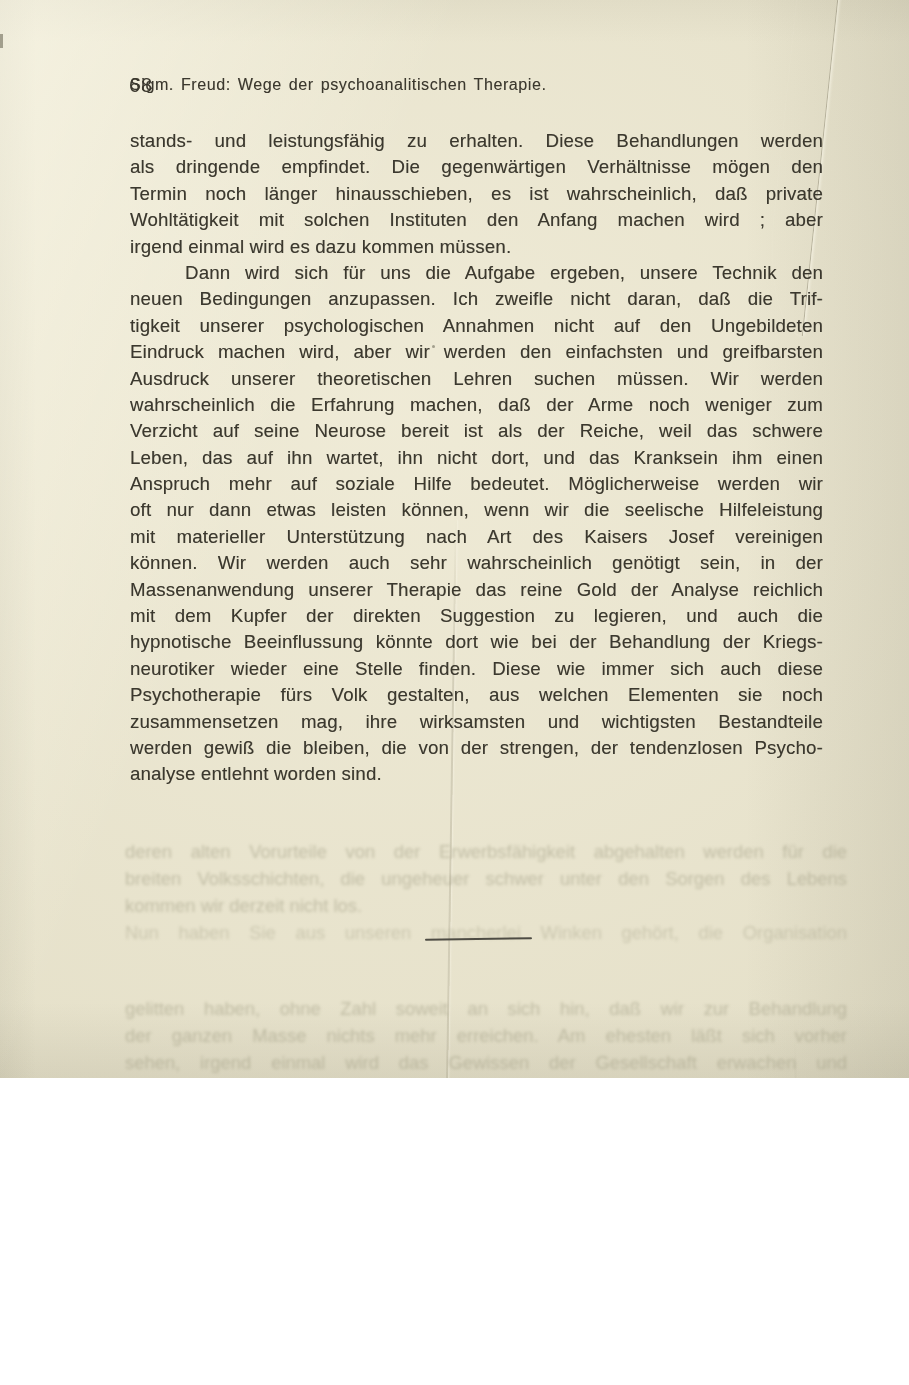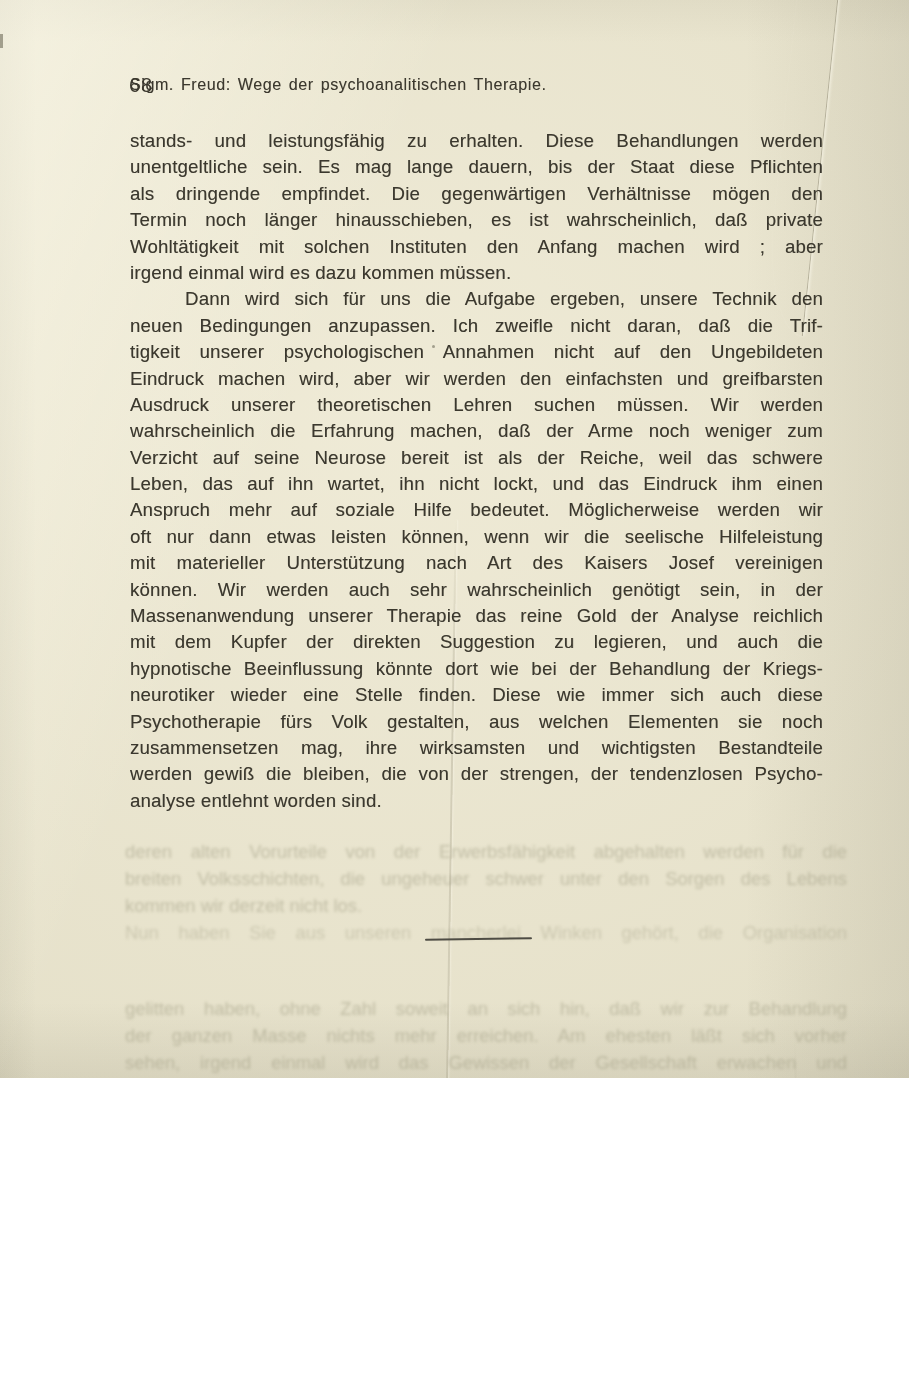--- a/index.html
+++ b/index.html
@@ -117,35 +117,34 @@
       <div class="line">Anstalten oder Ordinationsinstitute errichtet werden, an denen psycho</div>
       <div class="line">analytisch ausgebildete Ärzte angestellt sind, um die Männer, die sich</div>
     </div>
 
   <div class="pagenum">68</div>
   <div class="header">Sigm. Freud: Wege der psychoanalitischen Therapie.</div>
 
   <div class="body">
     <div class="para para1">
         <div class="line">stands- und leistungsfähig zu erhalten. Diese Behandlungen werden</div>
-        <div class="line">unentgeltliche sein. Es mag lange dauern, bis der Staat diese Pflichten</div>
         <div class="line">als dringende empfindet. Die gegenwärtigen Verhältnisse mögen den</div>
         <div class="line">Termin noch länger hinausschieben, es ist wahrscheinlich, daß private</div>
         <div class="line">Wohltätigkeit mit solchen Instituten den Anfang machen wird ; aber</div>
         <div class="line">irgend einmal wird es dazu kommen müssen.</div>
       </div>
     <div class="para para2">
         <div class="line">Dann wird sich für uns die Aufgabe ergeben, unsere Technik den</div>
         <div class="line">neuen Bedingungen anzupassen. Ich zweifle nicht daran, daß die Trif-</div>
         <div class="line">tigkeit unserer psychologischen Annahmen nicht auf den Ungebildeten</div>
         <div class="line">Eindruck machen wird, aber wir werden den einfachsten und greifbarsten</div>
         <div class="line">Ausdruck unserer theoretischen Lehren suchen müssen. Wir werden</div>
         <div class="line">wahrscheinlich die Erfahrung machen, daß der Arme noch weniger zum</div>
         <div class="line">Verzicht auf seine Neurose bereit ist als der Reiche, weil das schwere</div>
-        <div class="line">Leben, das auf ihn wartet, ihn nicht lockt, und das Eindruck ihm einen</div>
+        <div class="line">Leben, das auf ihn wartet, ihn nicht dort, und das Kranksein ihm einen</div>
         <div class="line">Anspruch mehr auf soziale Hilfe bedeutet. Möglicherweise werden wir</div>
         <div class="line">oft nur dann etwas leisten können, wenn wir die seelische Hilfeleistung</div>
         <div class="line">mit materieller Unterstützung nach Art des Kaisers Josef vereinigen</div>
         <div class="line">können. Wir werden auch sehr wahrscheinlich genötigt sein, in der</div>
         <div class="line">Massenanwendung unserer Therapie das reine Gold der Analyse reichlich</div>
         <div class="line">mit dem Kupfer der direkten Suggestion zu legieren, und auch die</div>
         <div class="line">hypnotische Beeinflussung könnte dort wie bei der Behandlung der Kriegs-</div>
         <div class="line">neurotiker wieder eine Stelle finden. Diese wie immer sich auch diese</div>
         <div class="line">Psychotherapie fürs Volk gestalten, aus welchen Elementen sie noch</div>
         <div class="line">zusammensetzen mag, ihre wirksamsten und wichtigsten Bestandteile</div>

